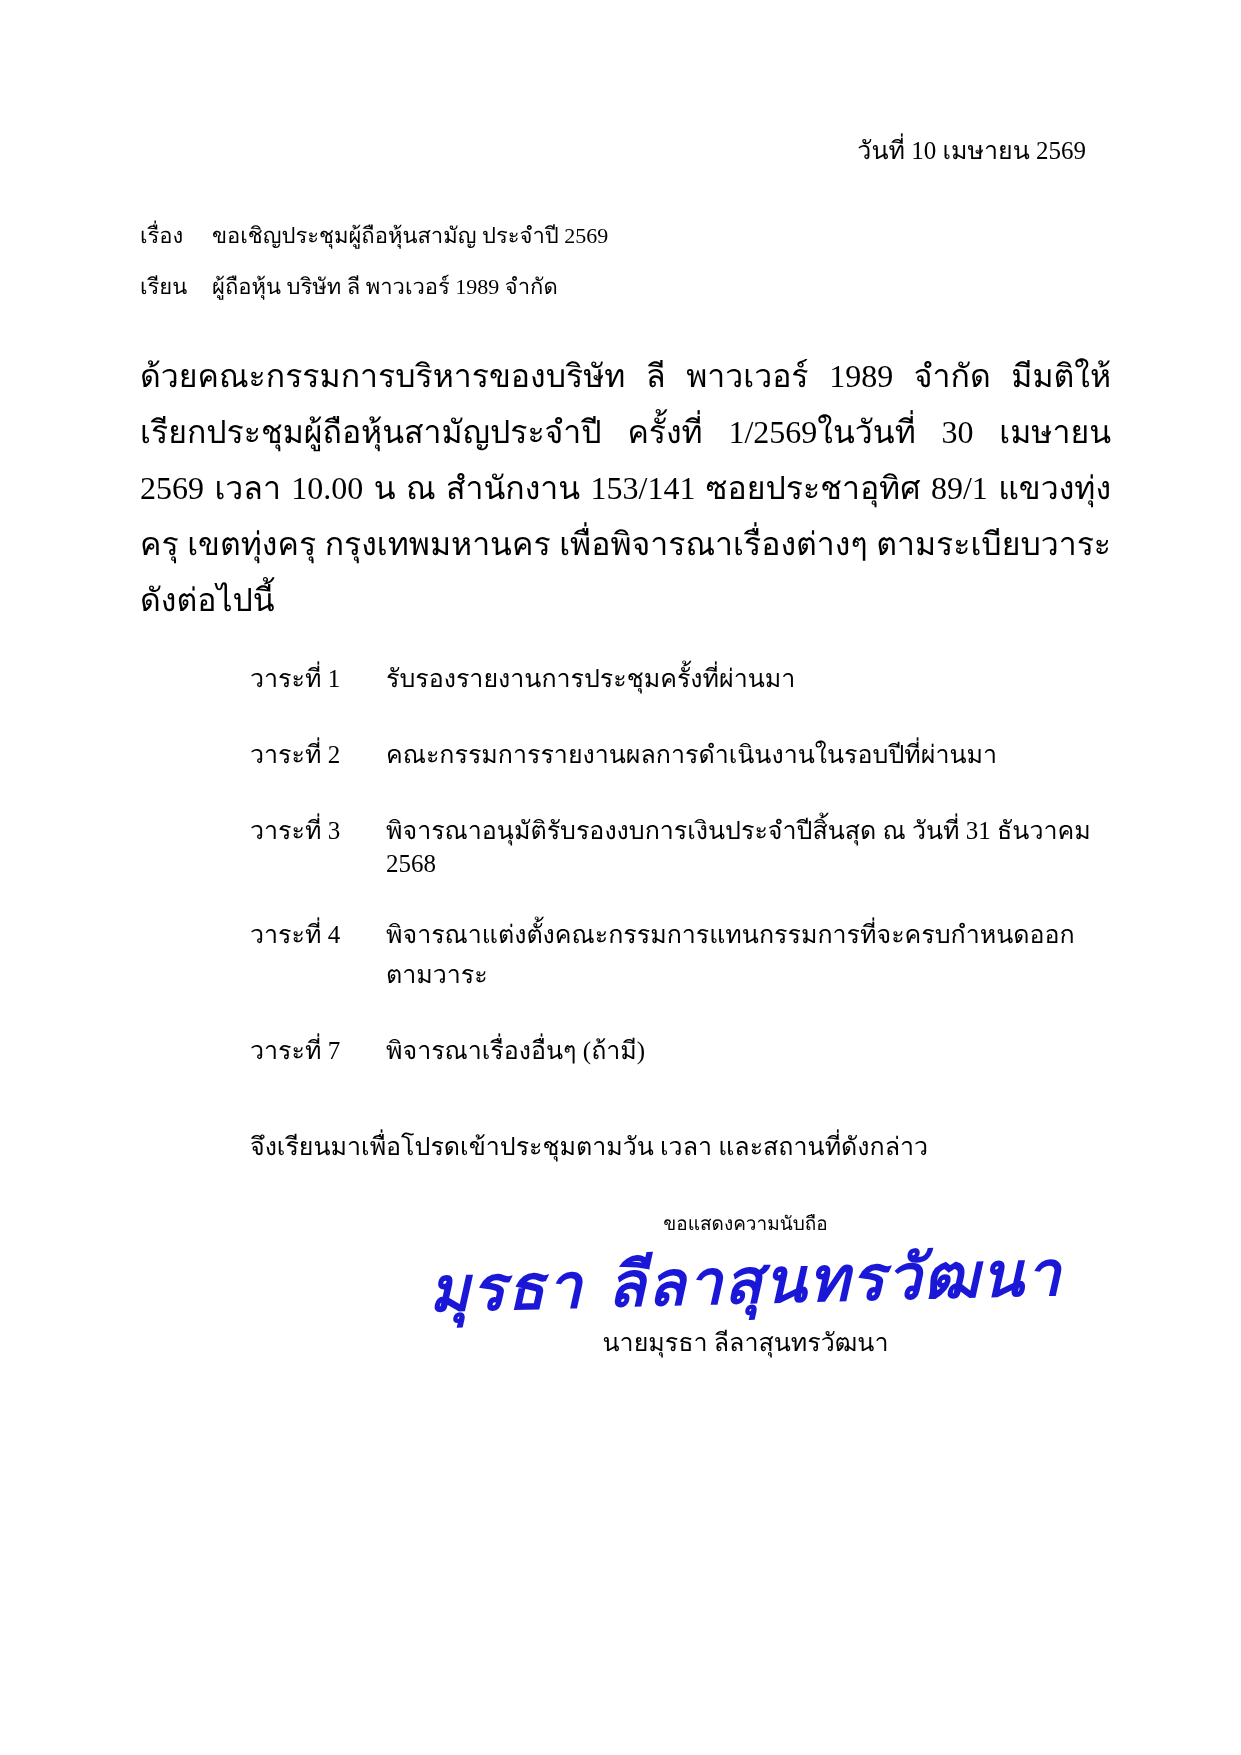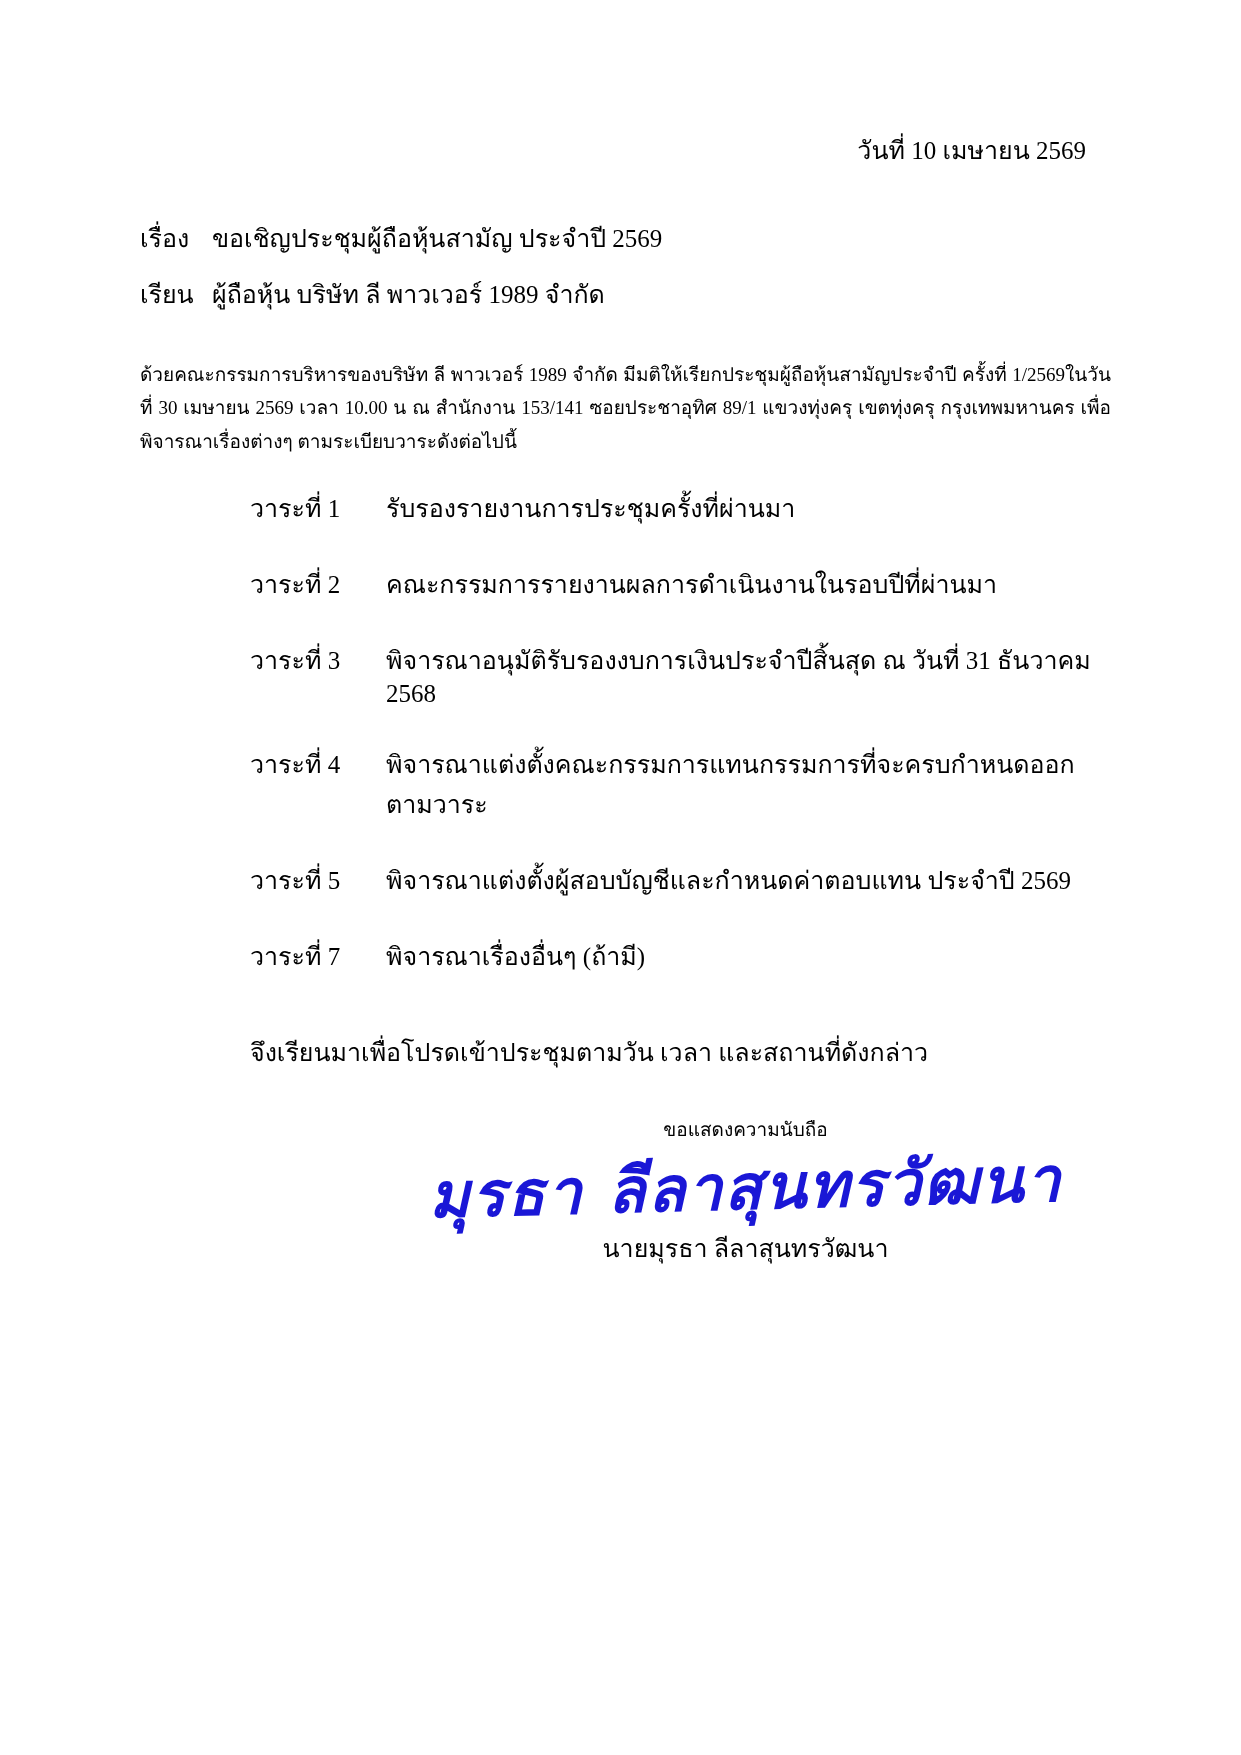--- a/index.html
+++ b/index.html
@@ -24,31 +24,31 @@
     border-radius: 20px;
   }
   .date-line {
     text-align: right;
     font-size: 25px;
     padding-right: 35px;
     margin-bottom: 48px;
     white-space: nowrap;
   }
   .subject-line, .to-line {
-    font-size: 25px;
+    font-size: 22px;
     margin-bottom: 16px;
     white-space: nowrap;
   }
   .subject-line .lbl, .to-line .lbl {
     display: inline-block;
     min-width: 72px;
   }
   .spacer-sm { height: 28px; }
   .body-par {
-    font-size: 19px;
+    font-size: 32px;
     line-height: 1.75;
     text-align: justify;
     text-justify: inter-word;
     margin-bottom: 30px;
     padding-right: 10px;
   }
   .agenda {
     margin: 0;
     padding: 0;
     list-style: none;
@@ -129,24 +129,20 @@
     </li>
     <li class="agenda-item">
       <span class="agenda-no">วาระที่ 3</span>
       <span class="agenda-text">พิจารณาอนุมัติรับรองงบการเงินประจำปีสิ้นสุด ณ วันที่ 31 ธันวาคม 2568</span>
     </li>
     <li class="agenda-item">
       <span class="agenda-no">วาระที่ 4</span>
       <span class="agenda-text">พิจารณาแต่งตั้งคณะกรรมการแทนกรรมการที่จะครบกำหนดออกตามวาระ</span>
     </li>
     <li class="agenda-item">
-      <span class="agenda-no">วาระที่ 5</span>
-      <span class="agenda-text">พิจารณาแต่งตั้งผู้สอบบัญชีและกำหนดค่าตอบแทน ประจำปี 2569</span>
-    </li>
-    <li class="agenda-item">
       <span class="agenda-no">วาระที่ 7</span>
       <span class="agenda-text">พิจารณาเรื่องอื่นๆ (ถ้ามี)</span>
     </li>
   </ul>
 
   <div class="closing">จึงเรียนมาเพื่อโปรดเข้าประชุมตามวัน เวลา และสถานที่ดังกล่าว</div>
 
   <div class="sign-block">
     <div class="sign-respect">ขอแสดงความนับถือ</div>
     <div class="signature">มุรธา  ลีลาสุนทรวัฒนา</div>

